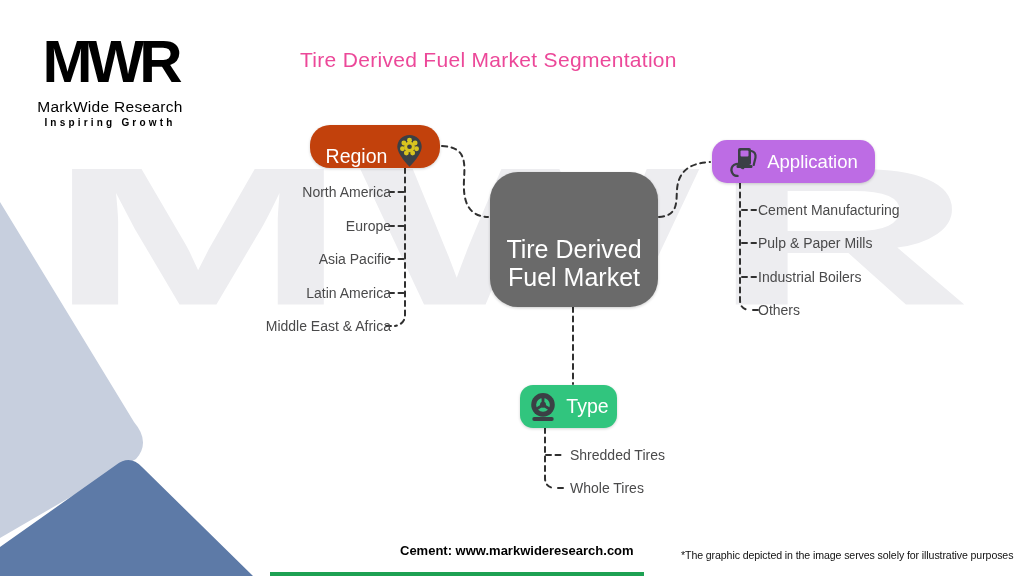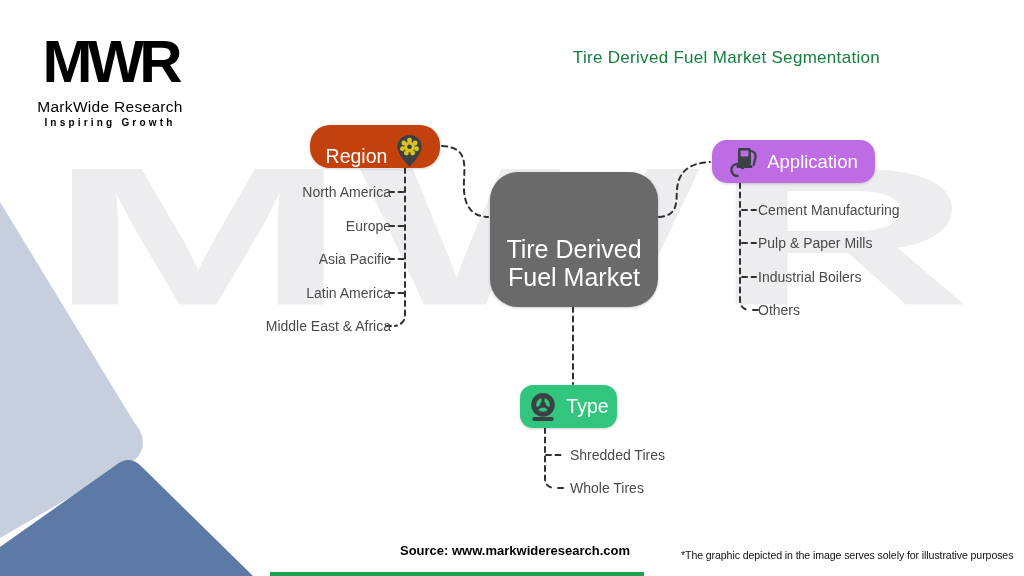--- a/index.html
+++ b/index.html
@@ -15,22 +15,22 @@
   .deco{position:absolute;left:0;top:180px;width:300px;height:396px;z-index:1;}
   .accent-bar{position:absolute;left:270px;bottom:0;width:374px;height:4px;background:#1da153;z-index:1;}
 
   
   .logo{position:absolute;left:30px;top:34px;width:160px;text-align:center;z-index:4;color:#000;}
   .logo-mark{font-size:60px;line-height:56px;font-weight:900;letter-spacing:-5px;transform:scaleY(0.98);}
   .logo-name{font-size:15.5px;font-weight:normal;letter-spacing:0.3px;margin-top:8px;}
   .logo-tag{font-size:10px;font-weight:bold;letter-spacing:3.2px;margin-top:1px;}
 
   
-  .title{position:absolute;left:300px;top:48px;width:580px;margin:0;text-align:right;
-         font-size:17px;font-weight:500;color:#15803d;letter-spacing:0.3px;z-index:4;}
+  .title{position:absolute;left:300px;top:48px;width:580px;margin:0;text-align:left;
+         font-size:21px;font-weight:500;color:#ec4899;letter-spacing:0.3px;z-index:4;}
 
   
   .connectors{position:absolute;left:0;top:0;width:1024px;height:576px;z-index:2;pointer-events:none;}
   .connectors path{fill:none;stroke:#303030;stroke-width:2;stroke-dasharray:5 4.5;stroke-linecap:round;}
 
   
   .center-node{position:absolute;left:490px;top:172px;width:168px;height:135px;background:#6a6a6a;
                border-radius:28px;display:flex;flex-direction:column;justify-content:flex-end;
                align-items:center;padding-bottom:16px;box-sizing:border-box;z-index:4;
                color:#ffffff;font-size:25px;line-height:28px;box-shadow:0 1px 3px rgba(0,0,0,.2);}
@@ -161,16 +161,16 @@
         </g>
         <circle cx="14" cy="12" r="2.8" fill="#3b4045"></circle>
         <rect x="4" y="23.4" width="20" height="3.6" rx="1.8" fill="#3b4045"></rect>
       </svg>
     </span>
     <span>Type</span>
   </div>
   <div class="item t-item" style="top:443px">Shredded Tires</div>
   <div class="item t-item" style="top:476px">Whole Tires</div>
 
-  <div class="source">Source: www.markwideresearch.com</div>
+  <div class="source">Cement: www.markwideresearch.com</div>
   <div class="disclaimer">*The graphic depicted in the image serves solely for illustrative purposes</div>
 
 </div>
 
 </body></html>

